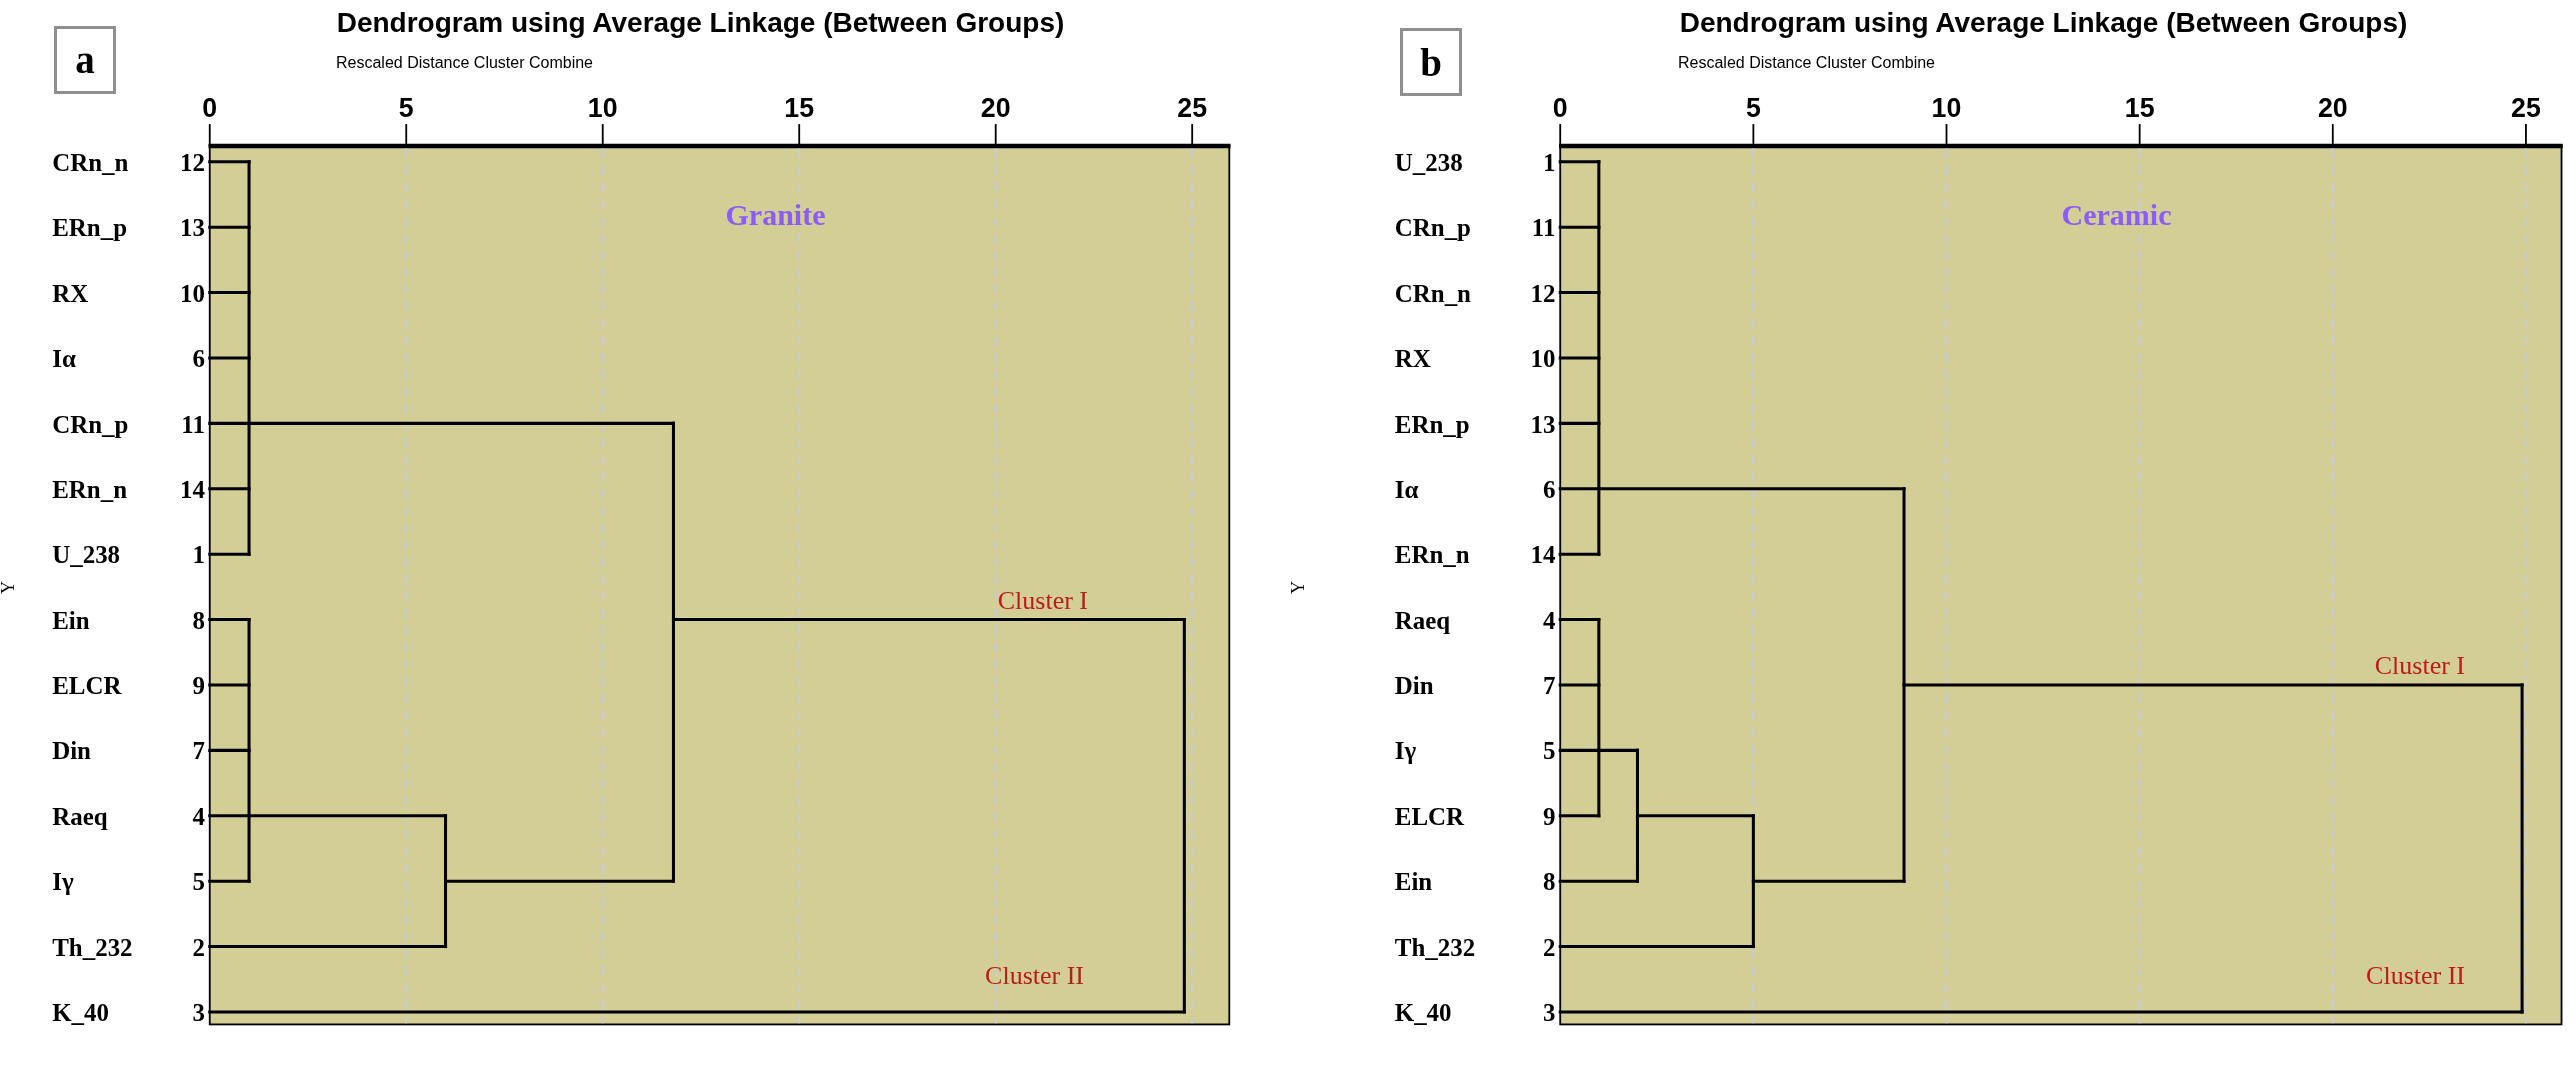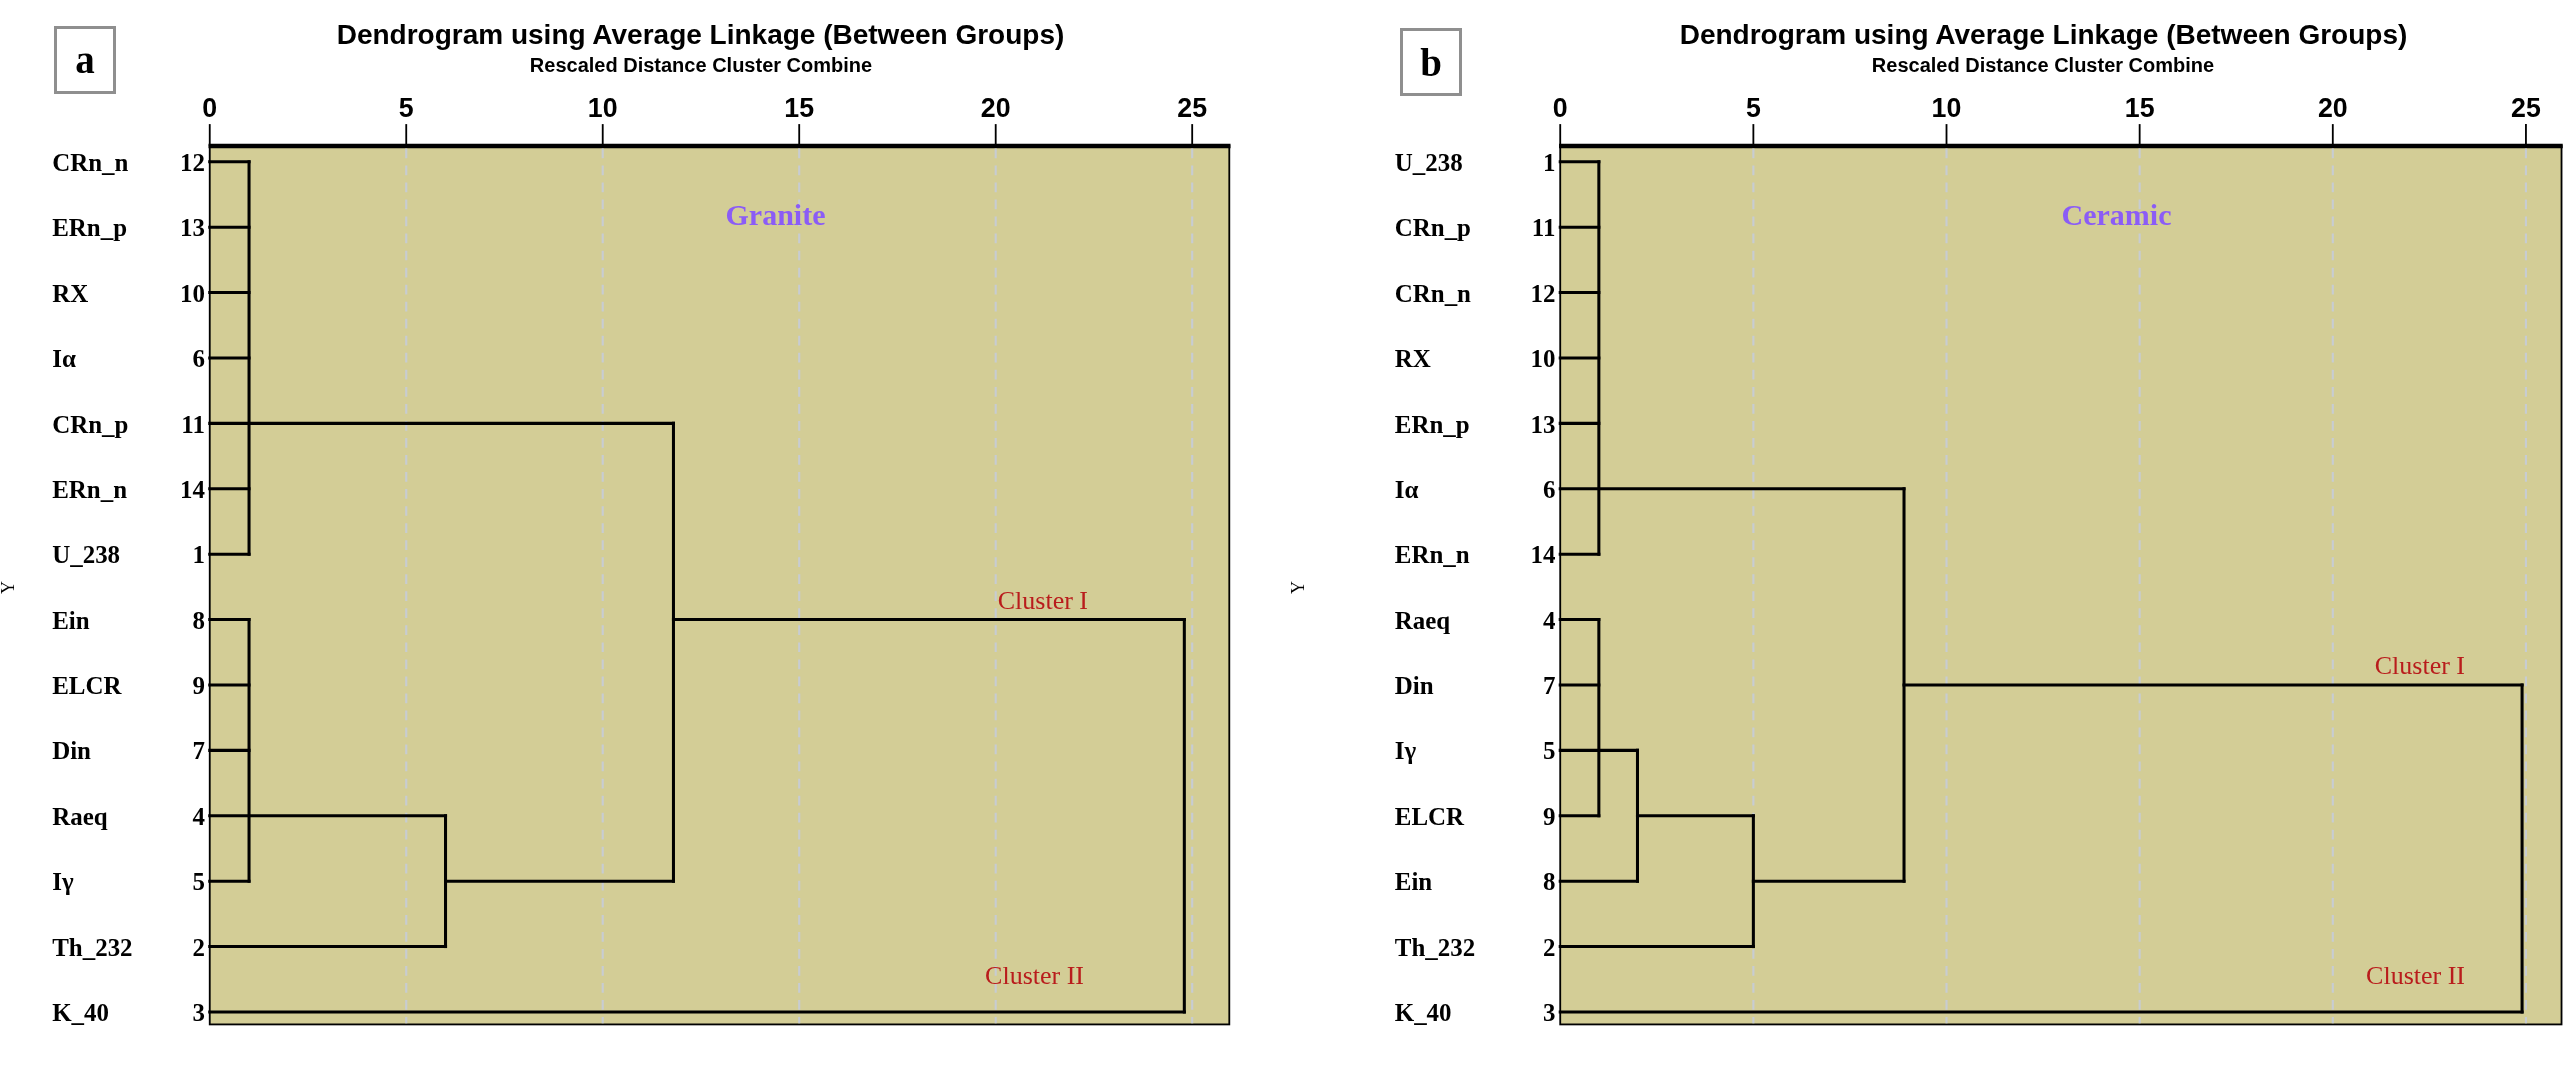--- a/index.html
+++ b/index.html
@@ -2,23 +2,23 @@
 <html style="font-size:9.7px"><head>
 <meta charset="utf-8">
 <style>
   html,body{margin:0;padding:0;background:#ffffff;}
   body{width:2576px;height:1067px;position:relative;font-family:"Liberation Serif",serif;}
   .abs{position:absolute;}
   .panel-letter-box{position:absolute;background:#ffffff;border:3.7px solid #8f8f8f;
     display:flex;align-items:center;justify-content:center;
     font-family:"Liberation Serif",serif;font-weight:bold;font-size:39px;color:#000;}
   .chart-title{position:absolute;text-align:center;font-family:"Liberation Sans",sans-serif;
-    font-weight:bold;font-size:28px;color:#000;white-space:nowrap;margin-top:12px;}
-  .axis-sublabel{position:absolute;text-align:center;font-family:"Liberation Sans",sans-serif;
-    font-weight:bold;font-size:20px;color:#000;white-space:nowrap;}
+    font-weight:bold;font-size:28px;color:#000;white-space:nowrap;}
+  .axis-sublabel{position:absolute;text-align:left;font-family:"Liberation Sans",sans-serif;
+    font-weight:normal;font-size:16px;color:#000;white-space:nowrap;}
   .material-label{position:absolute;text-align:center;font-family:"Liberation Serif",serif;
     font-weight:bold;font-size:30px;color:#8b5cf6;white-space:nowrap;}
   .cluster-label{position:absolute;text-align:right;font-family:"Liberation Serif",serif;
     font-weight:normal;font-size:26px;color:#b91c1c;white-space:nowrap;}
   .y-axis-title{position:absolute;font-family:"Liberation Serif",serif;font-size:18px;color:#000;
     transform:rotate(-90deg);transform-origin:center center;}
   svg{position:absolute;left:0;top:0;}
 </style>
 </head>
 <body>

